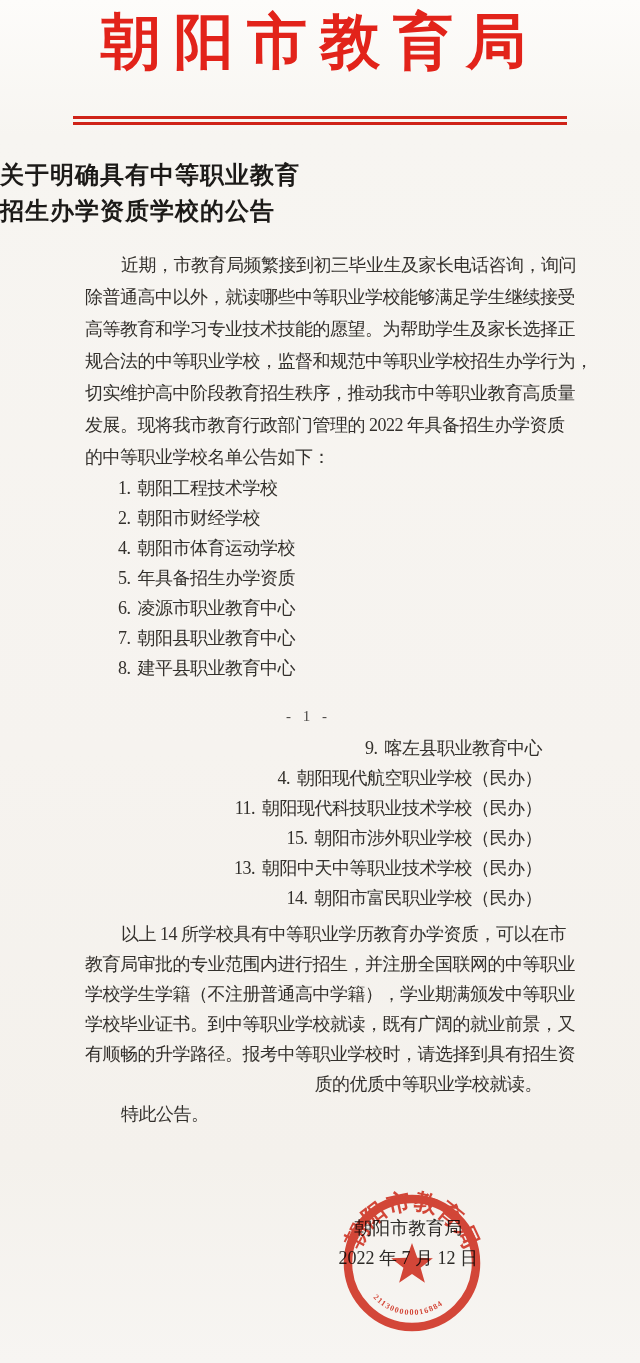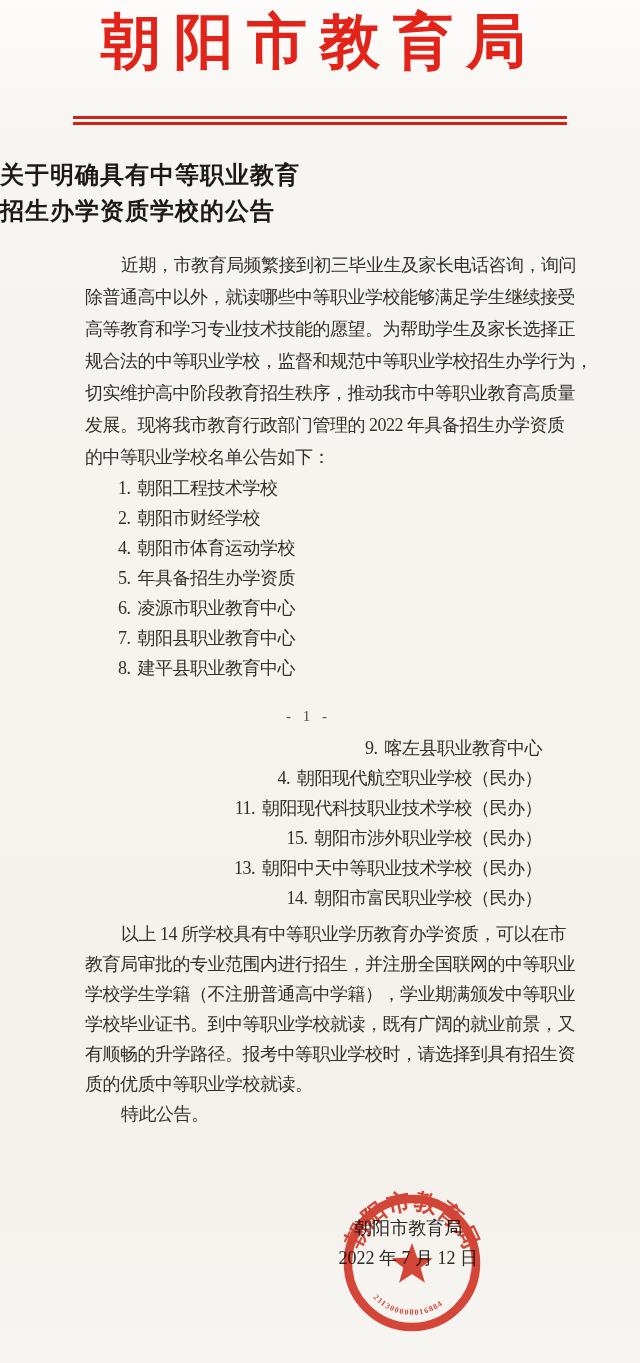--- a/index.html
+++ b/index.html
@@ -59,21 +59,21 @@
     margin-top: 18px;
     line-height: 30px;
     text-align: center;
     font-size: 15px;
     letter-spacing: 4px;
     color: #4c4a47;
     padding-right: 10px;
   }
   #list2 { margin-top: 2px; text-align: right; }
   #para2 { margin-top: 6px; }
-  #para2 .line { line-height: 30px; }
+  #para2 .line { line-height: 30px; text-align: right; }
   .closing { line-height: 30px; text-indent: 2em; white-space: nowrap; }
   .signature {
     position: absolute;
     top: 1213px;
     right: 162px;
     text-align: center;
     font-size: 18px;
     line-height: 30px;
     color: #2c2a27;
     white-space: nowrap;

